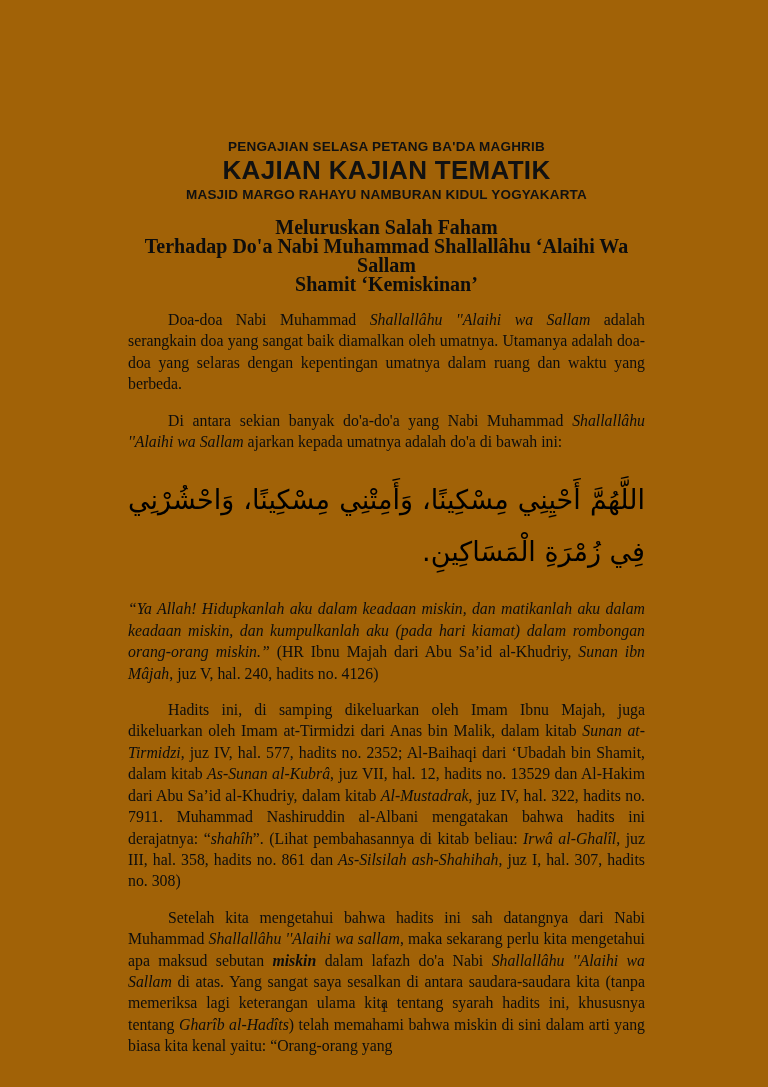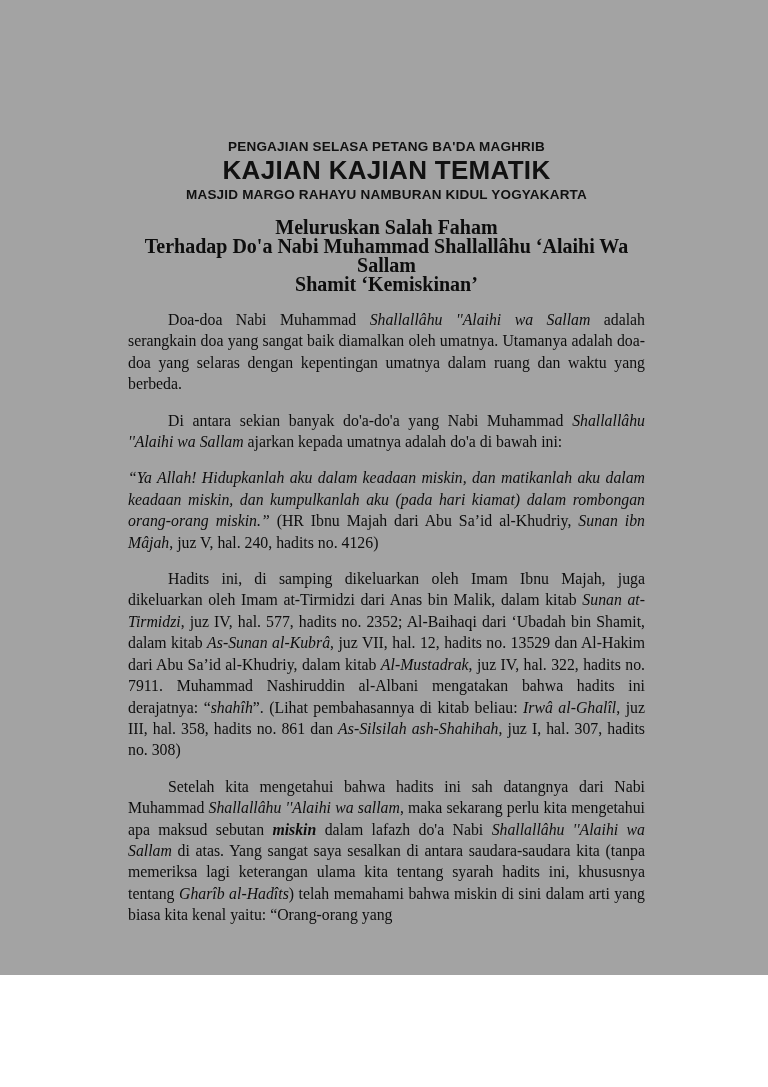--- a/index.html
+++ b/index.html
@@ -3,22 +3,22 @@
 <meta charset="utf-8">
 <style>
   html, body {
     margin: 0;
     padding: 0;
     background: #ffffff;
   }
   .sheet {
     position: relative;
     width: 768px;
-    height: 975px;
-    background: #a3a3a3;
+    height: 1087px;
+    background: #a16207;
     overflow: hidden;
     color: #0d0d0d;
   }
   .textblock {
     position: absolute;
     left: 128px;
     top: 138px;
     width: 517px;
   }
   
@@ -107,20 +107,21 @@
 
     <div class="subtitle">
         <div>Meluruskan Salah Faham</div>
         <div>Terhadap Do'a Nabi Muhammad Shallallâhu ‘Alaihi Wa Sallam</div>
         <div>Shamit ‘Kemiskinan’</div>
       </div>
 
     <div class="body-flow">
         <p class="para indent"><span>Doa-doa Nabi Muhammad </span><span class="it">Shallallâhu ''Alaihi wa Sallam</span><span> adalah serangkain doa yang sangat baik diamalkan oleh umatnya. Utamanya adalah doa-doa yang selaras dengan kepentingan umatnya dalam ruang dan waktu yang berbeda.</span></p>
         <p class="para indent"><span>Di antara sekian banyak do'a-do'a yang Nabi Muhammad </span><span class="it">Shallallâhu ''Alaihi wa Sallam</span><span> ajarkan kepada umatnya adalah do'a di bawah ini:</span></p>
+        <p class="para arabic"><span>اللَّهُمَّ أَحْيِنِي مِسْكِينًا، وَأَمِتْنِي مِسْكِينًا، وَاحْشُرْنِي فِي زُمْرَةِ الْمَسَاكِينِ.</span></p>
         <p class="para noindent"><span class="it">“Ya Allah! Hidupkanlah aku dalam keadaan miskin, dan matikanlah aku dalam keadaan miskin, dan kumpulkanlah aku (pada hari kiamat) dalam rombongan orang-orang miskin.”</span><span> (HR Ibnu Majah dari Abu Sa’id al-Khudriy, </span><span class="it">Sunan ibn Mâjah</span><span>, juz V, hal. 240, hadits no. 4126)</span></p>
         <p class="para indent"><span>Hadits ini, di samping dikeluarkan oleh Imam Ibnu Majah, juga dikeluarkan oleh Imam at-Tirmidzi dari Anas bin Malik, dalam kitab </span><span class="it">Sunan at-Tirmidzi</span><span>, juz IV, hal. 577, hadits no. 2352; Al-Baihaqi dari ‘Ubadah bin Shamit, dalam kitab </span><span class="it">As-Sunan al-Kubrâ</span><span>, juz VII, hal. 12, hadits no. 13529 dan Al-Hakim dari Abu Sa’id al-Khudriy, dalam kitab </span><span class="it">Al-Mustadrak</span><span>, juz IV, hal. 322, hadits no. 7911. Muhammad Nashiruddin al-Albani mengatakan bahwa hadits ini derajatnya: “</span><span class="it">shahîh</span><span>”. (Lihat pembahasannya di kitab beliau: </span><span class="it">Irwâ al-Ghalîl</span><span>, juz III, hal. 358, hadits no. 861 dan </span><span class="it">As-Silsilah ash-Shahihah</span><span>, juz I, hal. 307, hadits no. 308)</span></p>
         <p class="para indent"><span>Setelah kita mengetahui bahwa hadits ini sah datangnya dari Nabi Muhammad </span><span class="it">Shallallâhu ''Alaihi wa sallam</span><span>, maka sekarang perlu kita mengetahui apa maksud sebutan </span><span class="it bd">miskin</span><span> dalam lafazh do'a Nabi </span><span class="it">Shallallâhu ''Alaihi wa Sallam</span><span> di atas. Yang sangat saya sesalkan di antara saudara-saudara kita (tanpa memeriksa lagi keterangan ulama kita tentang syarah hadits ini, khususnya tentang </span><span class="it">Gharîb al-Hadîts</span><span>) telah memahami bahwa miskin di sini dalam arti yang biasa kita kenal yaitu: “Orang-orang yang</span></p>
       </div>
 
   </div>
 
   <div class="page-number">1</div>
 </div>
 

